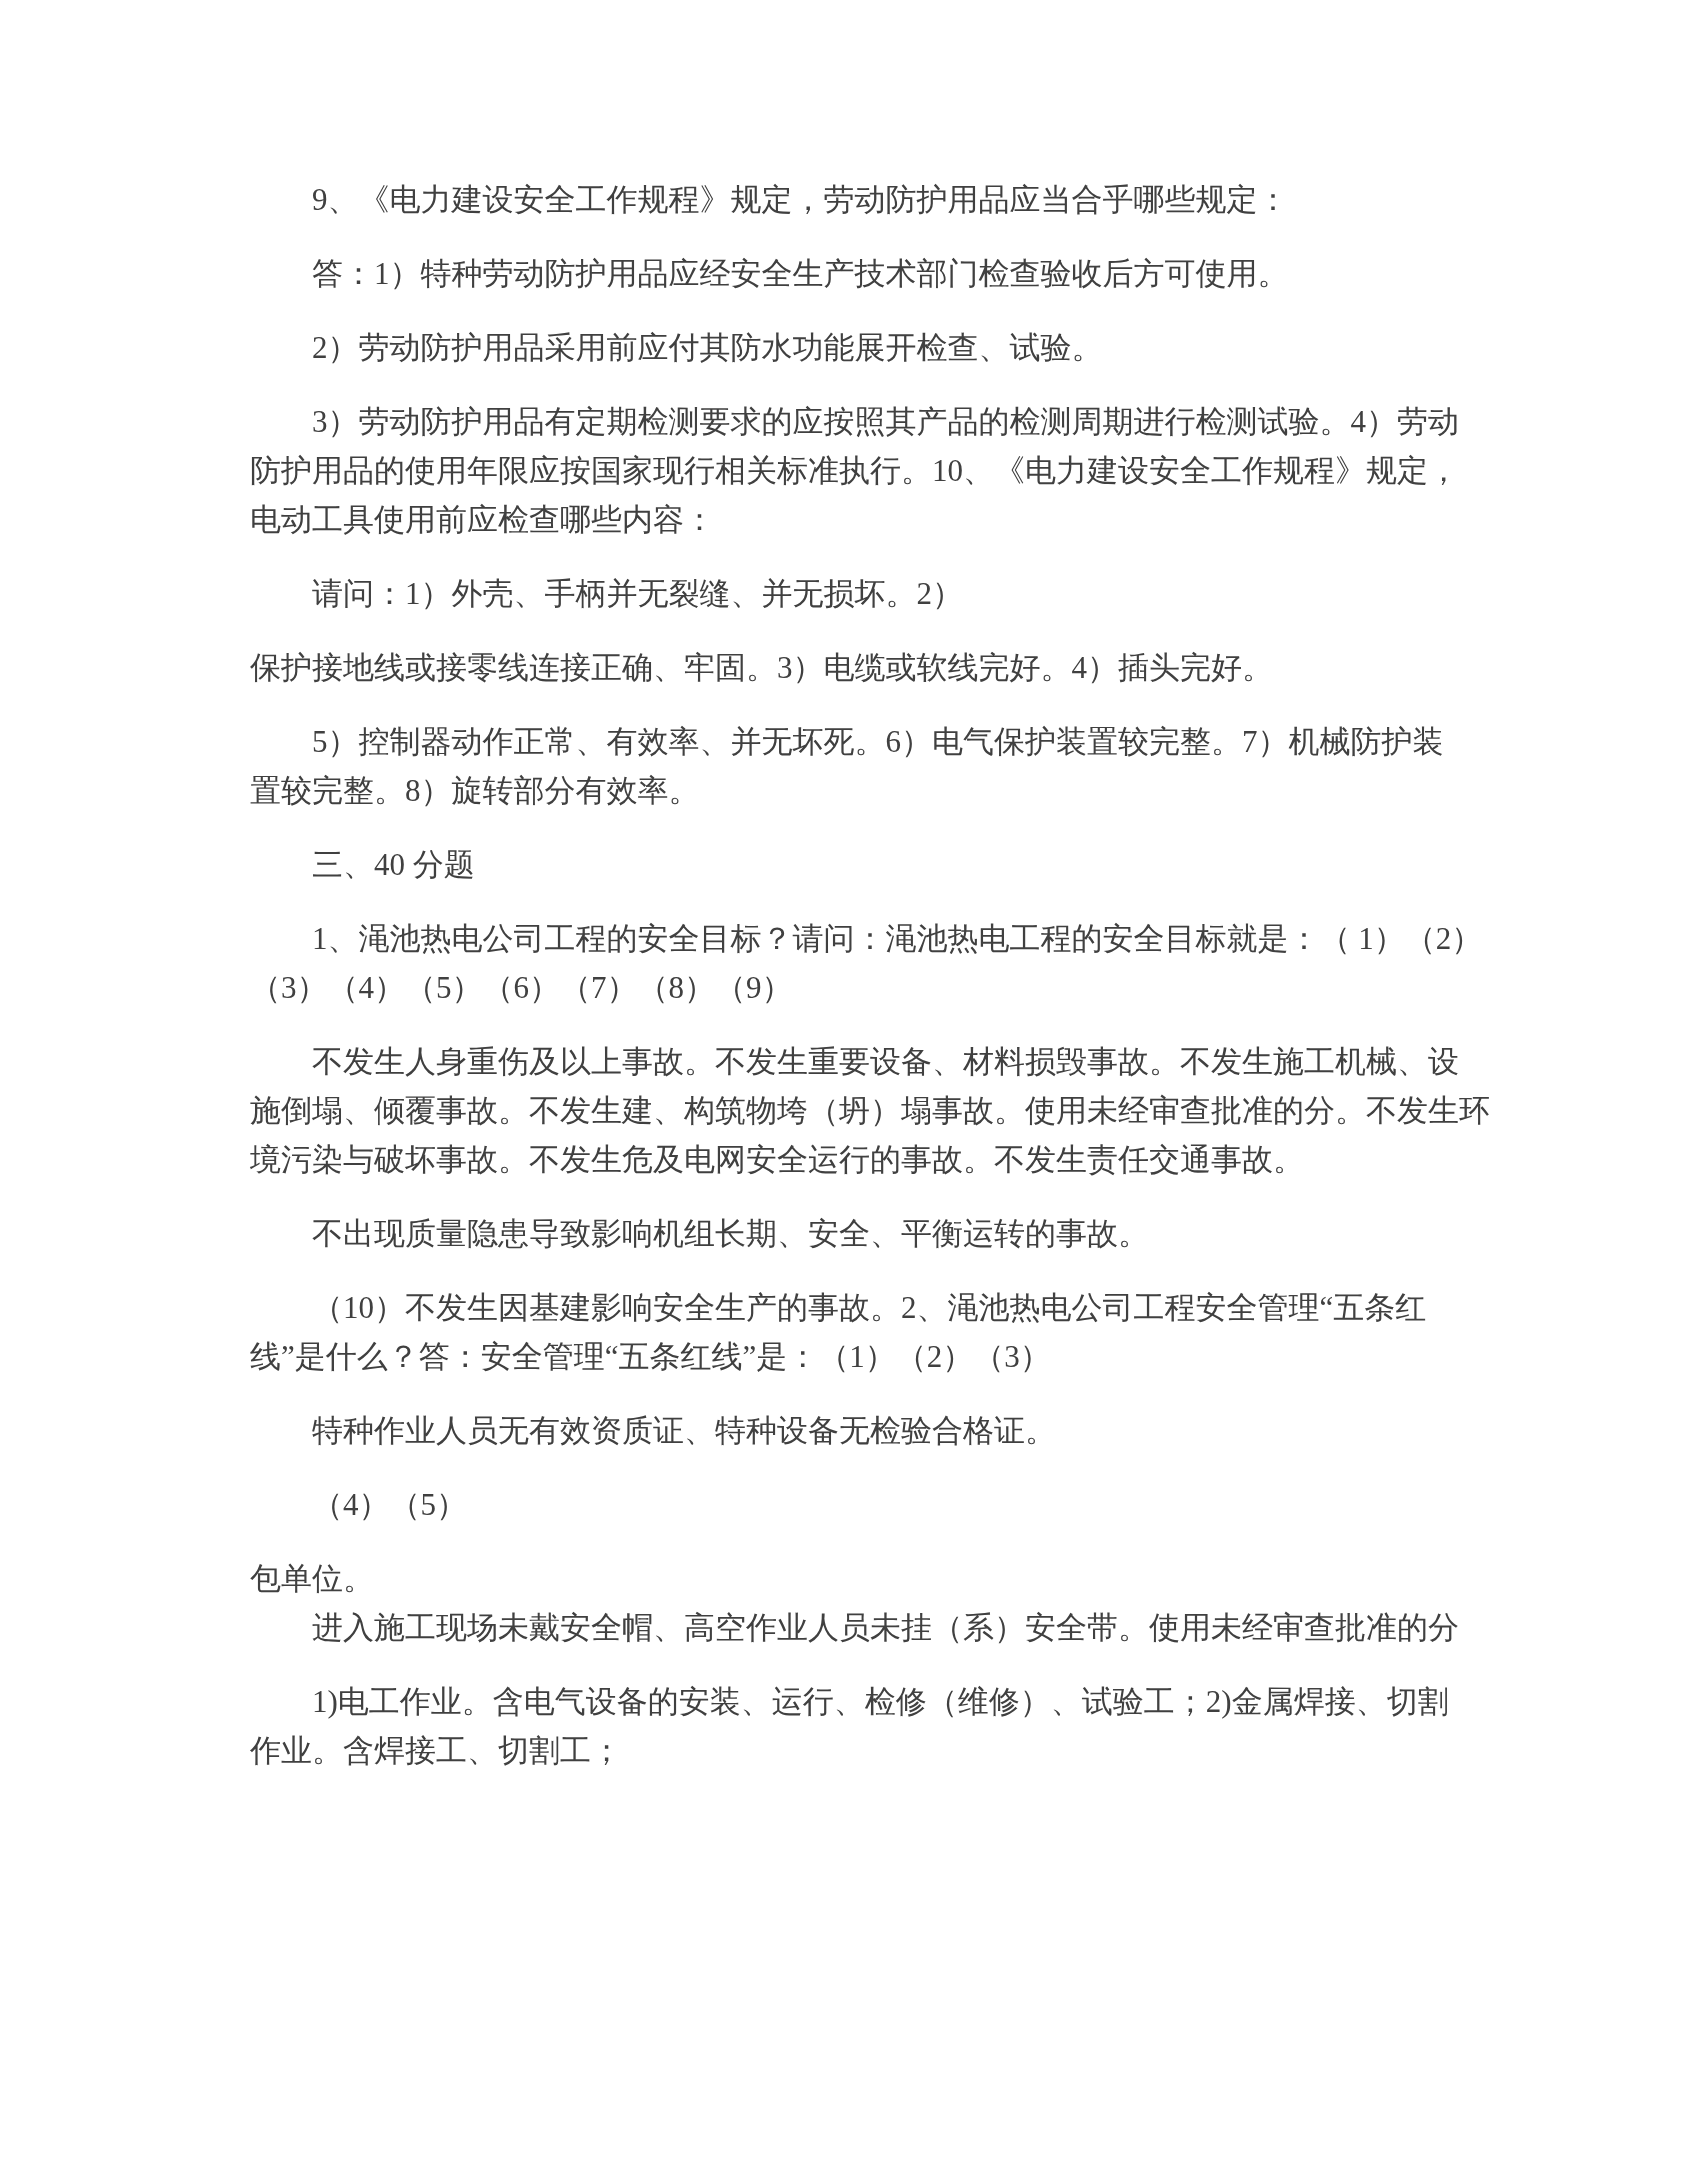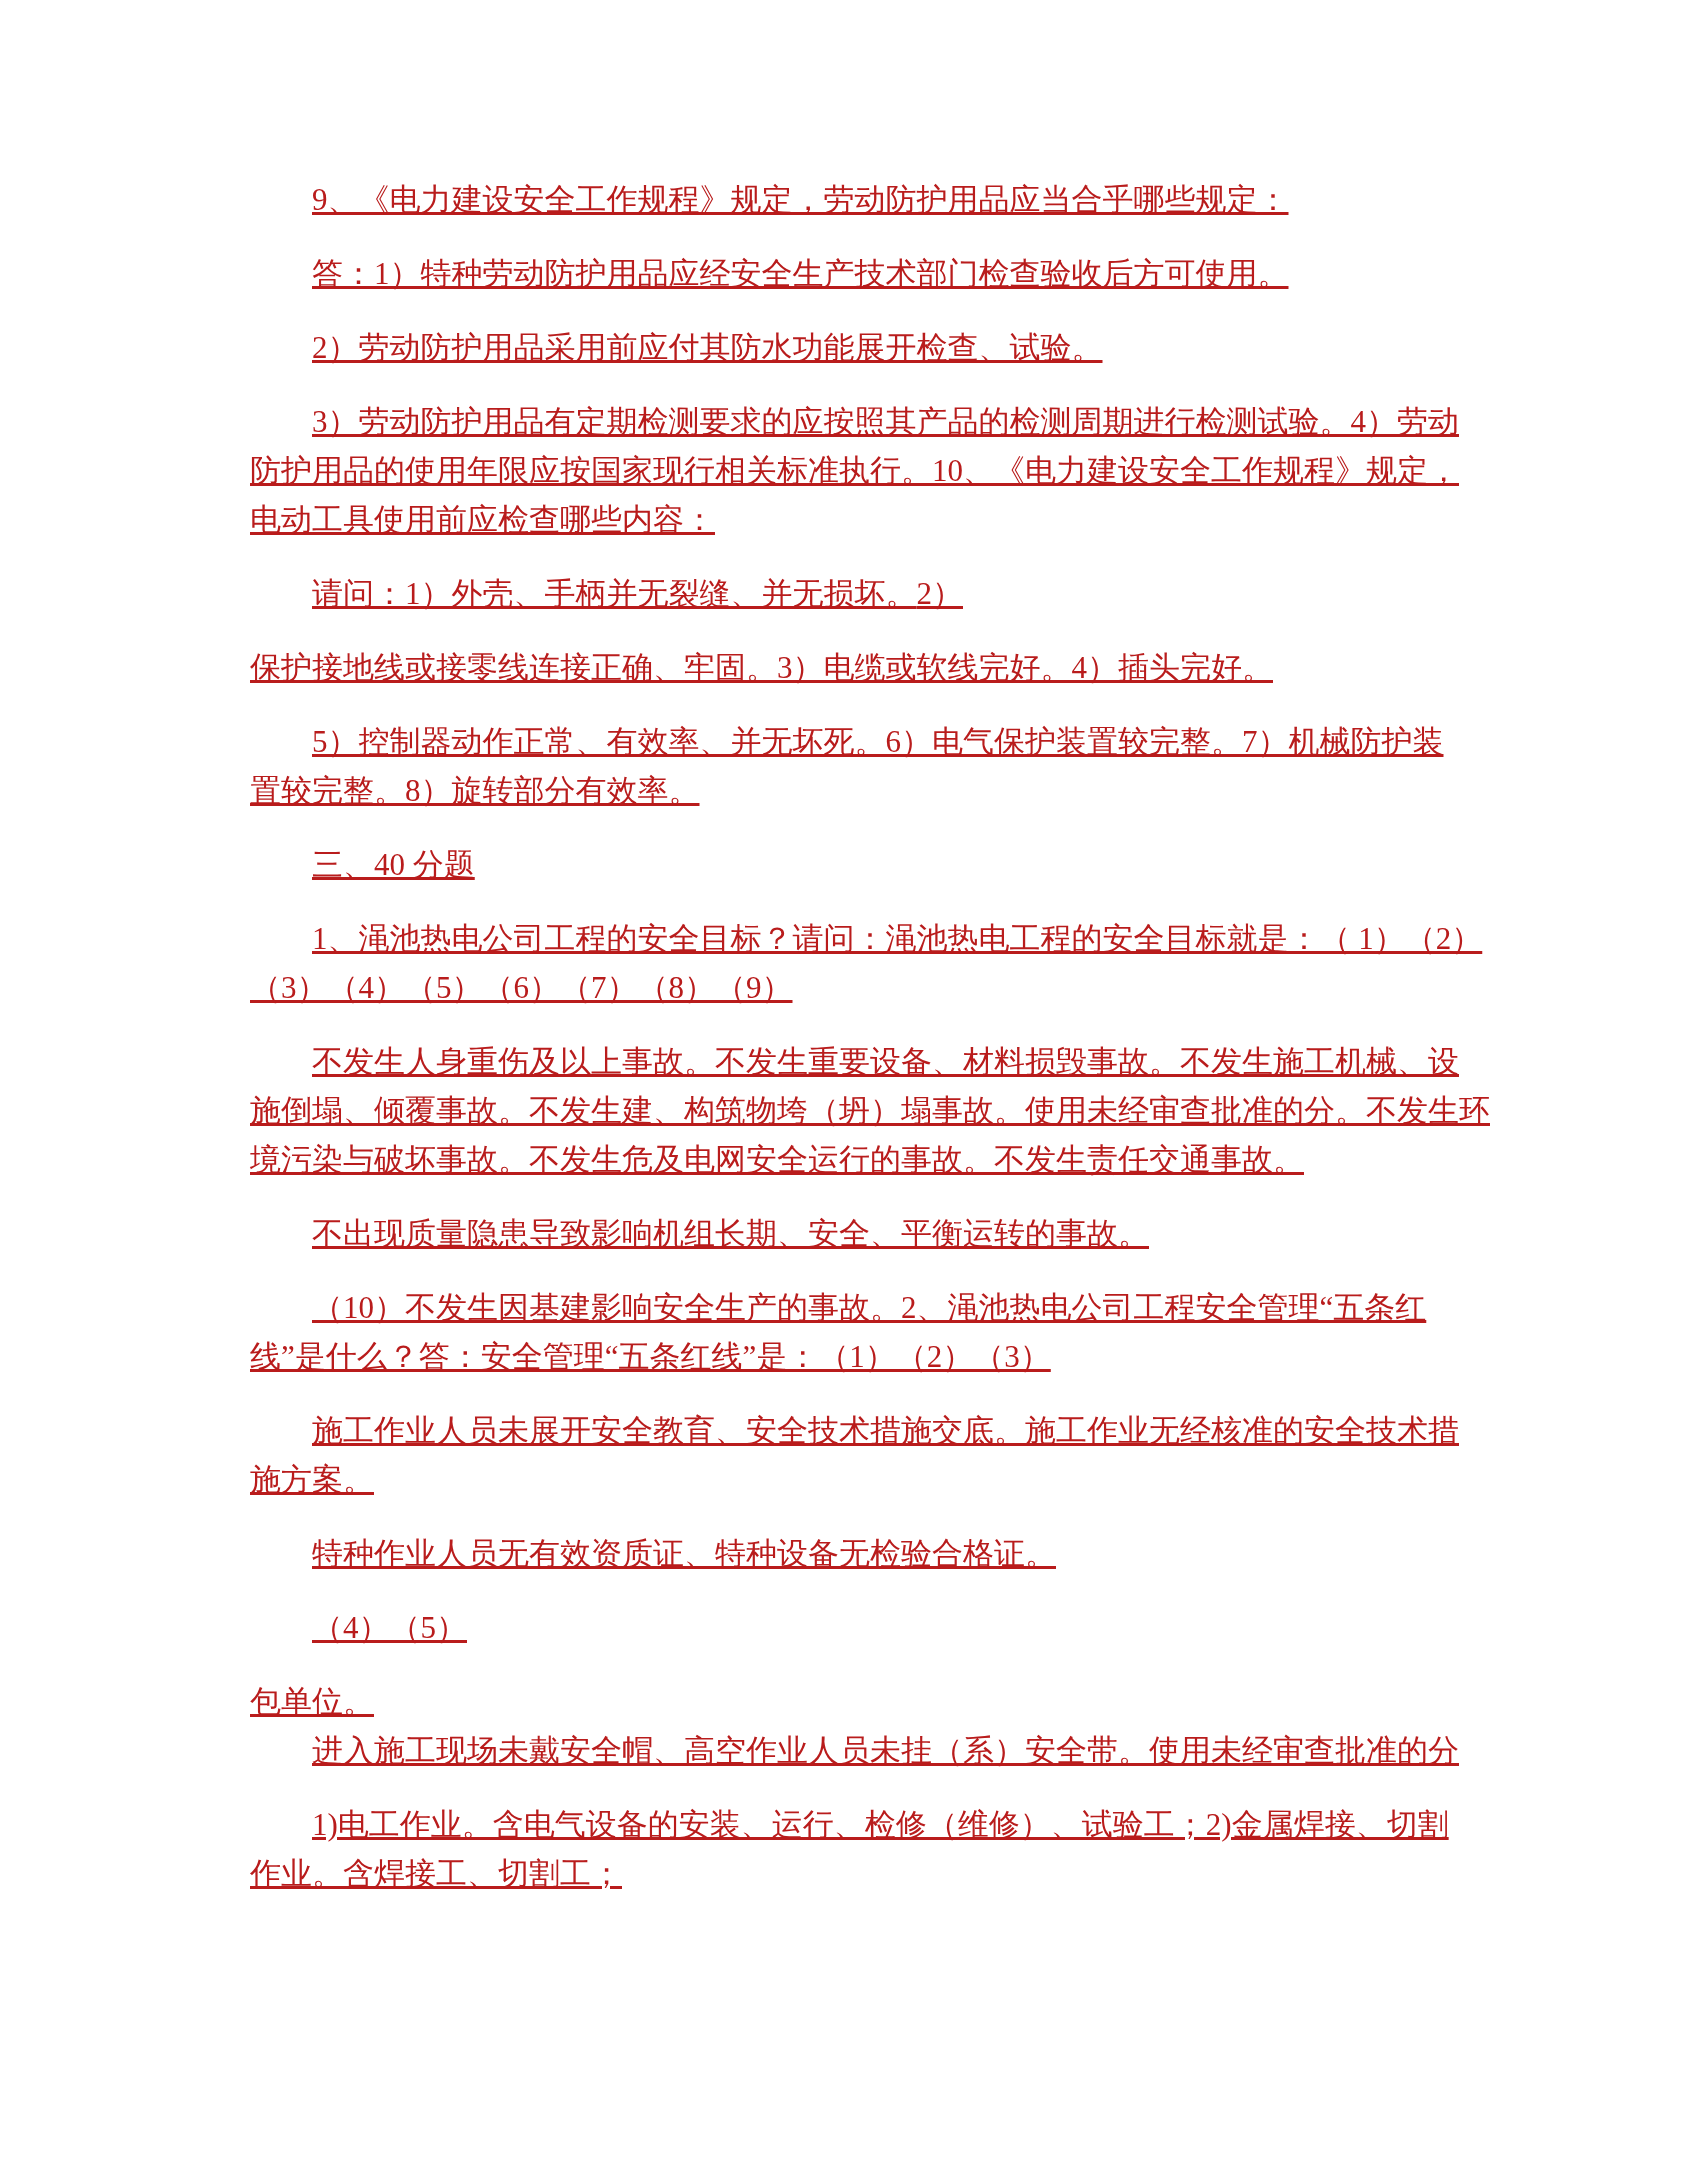--- a/index.html
+++ b/index.html
@@ -39,21 +39,21 @@
     display: flex;
   }
   .line .tail {
     margin-right: 66px;
   }
 </style>
 </head>
 <body style="background: rgb(255, 255, 255);">
 
 <div class="page">
-  <div class="doc" id="doc" style="color: #b91c1c; text-decoration: underline;">
+  <div class="doc" id="doc" style="color: #404040;">
       <div class="para">
         <div class="line indent">9、《电力建设安全工作规程》规定，劳动防护用品应当合乎哪些规定：</div>
       </div>
       <div class="para">
         <div class="line indent">答：1）特种劳动防护用品应经安全生产技术部门检查验收后方可使用。</div>
       </div>
       <div class="para">
         <div class="line indent">2）劳动防护用品采用前应付其防水功能展开检查、试验。</div>
       </div>
       <div class="para">
@@ -87,24 +87,20 @@
         <div class="line">境污染与破坏事故。不发生危及电网安全运行的事故。不发生责任交通事故。</div>
       </div>
       <div class="para">
         <div class="line indent">不出现质量隐患导致影响机组长期、安全、平衡运转的事故。</div>
       </div>
       <div class="para">
         <div class="line indent">（10）不发生因基建影响安全生产的事故。2、渑池热电公司工程安全管理“五条红</div>
         <div class="line">线”是什么？答：安全管理“五条红线”是：（1）（2）（3）</div>
       </div>
       <div class="para">
-        <div class="line indent">施工作业人员未展开安全教育、安全技术措施交底。施工作业无经核准的安全技术措</div>
-        <div class="line">施方案。</div>
-      </div>
-      <div class="para">
         <div class="line indent">特种作业人员无有效资质证、特种设备无检验合格证。</div>
       </div>
       <div class="para">
         <div class="line indent">（4）（5）</div>
       </div>
       <div class="para">
         <div class="line">包单位。</div>
         <div class="line indent">进入施工现场未戴安全帽、高空作业人员未挂（系）安全带。使用未经审查批准的分</div>
       </div>
       <div class="para">

